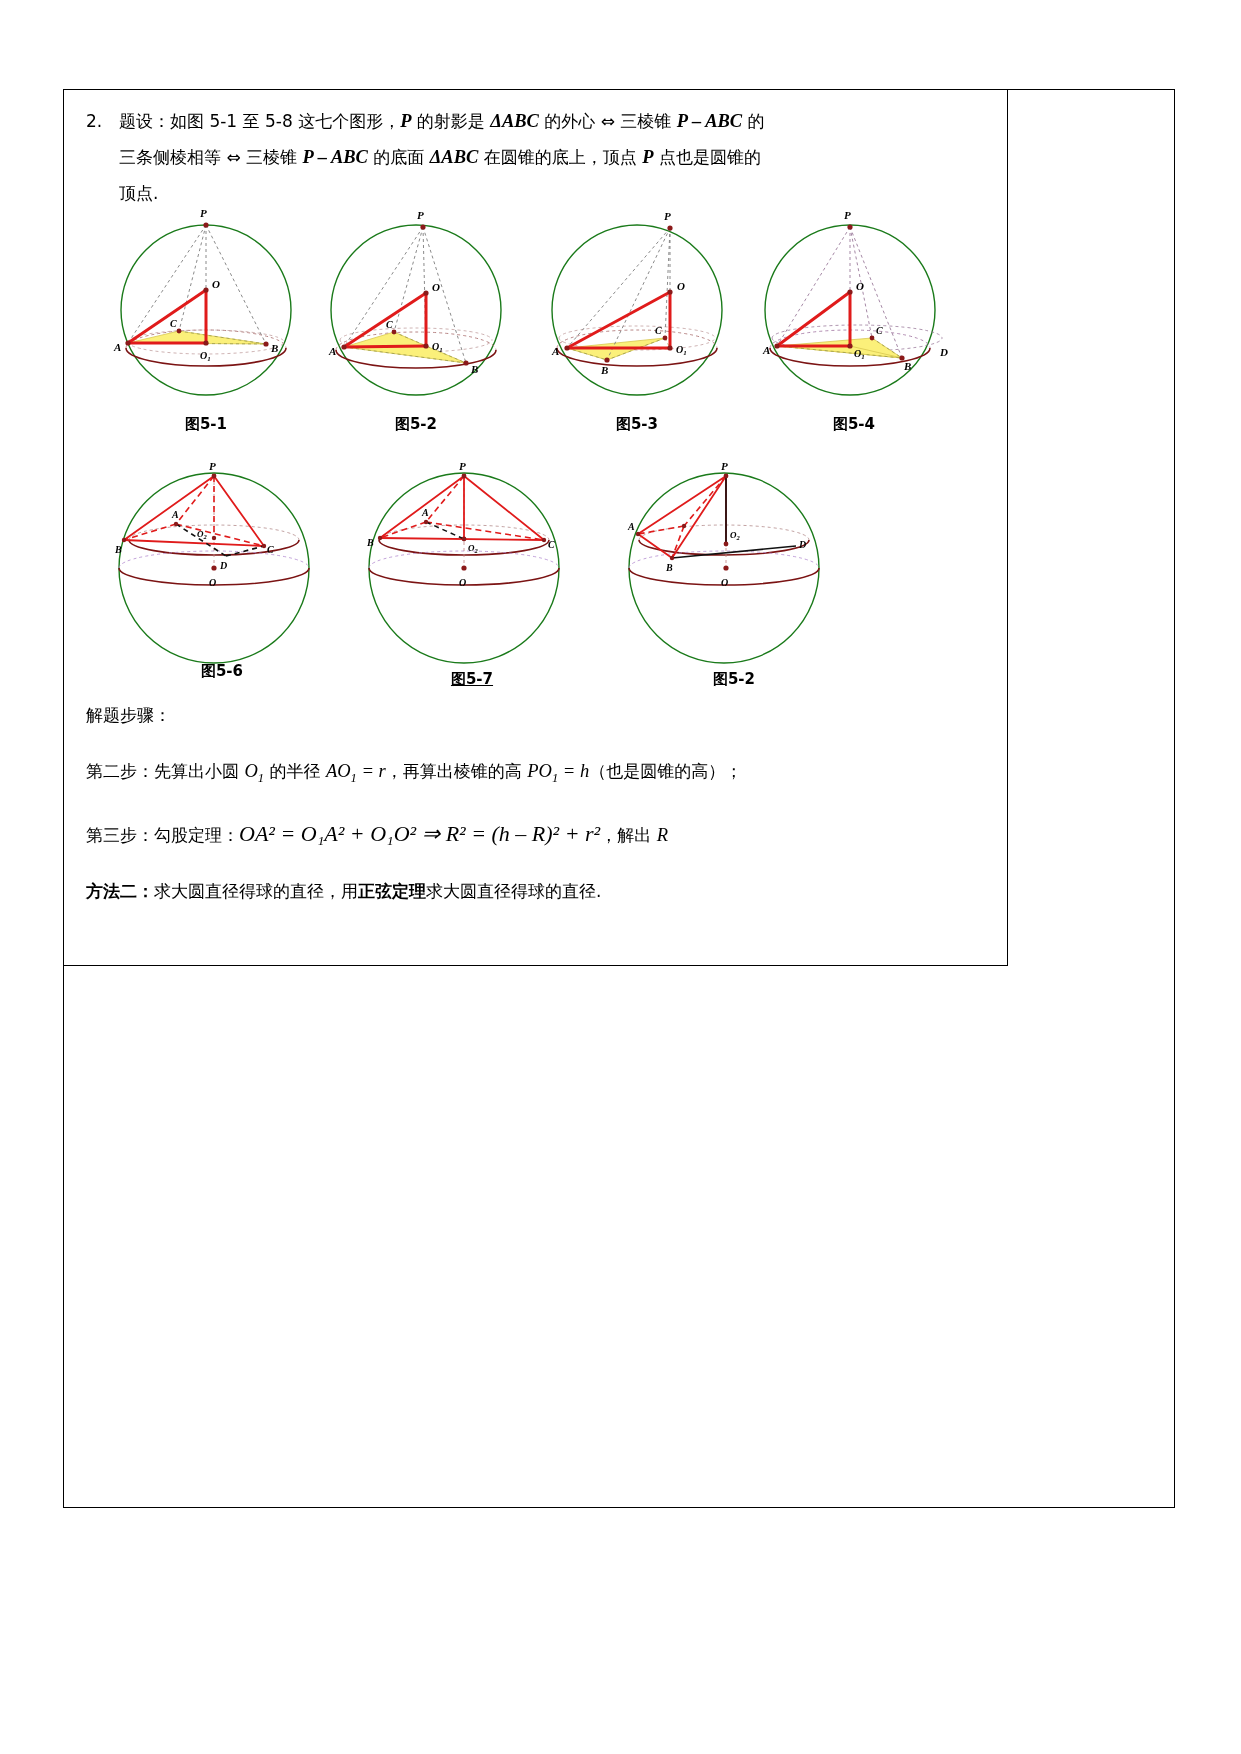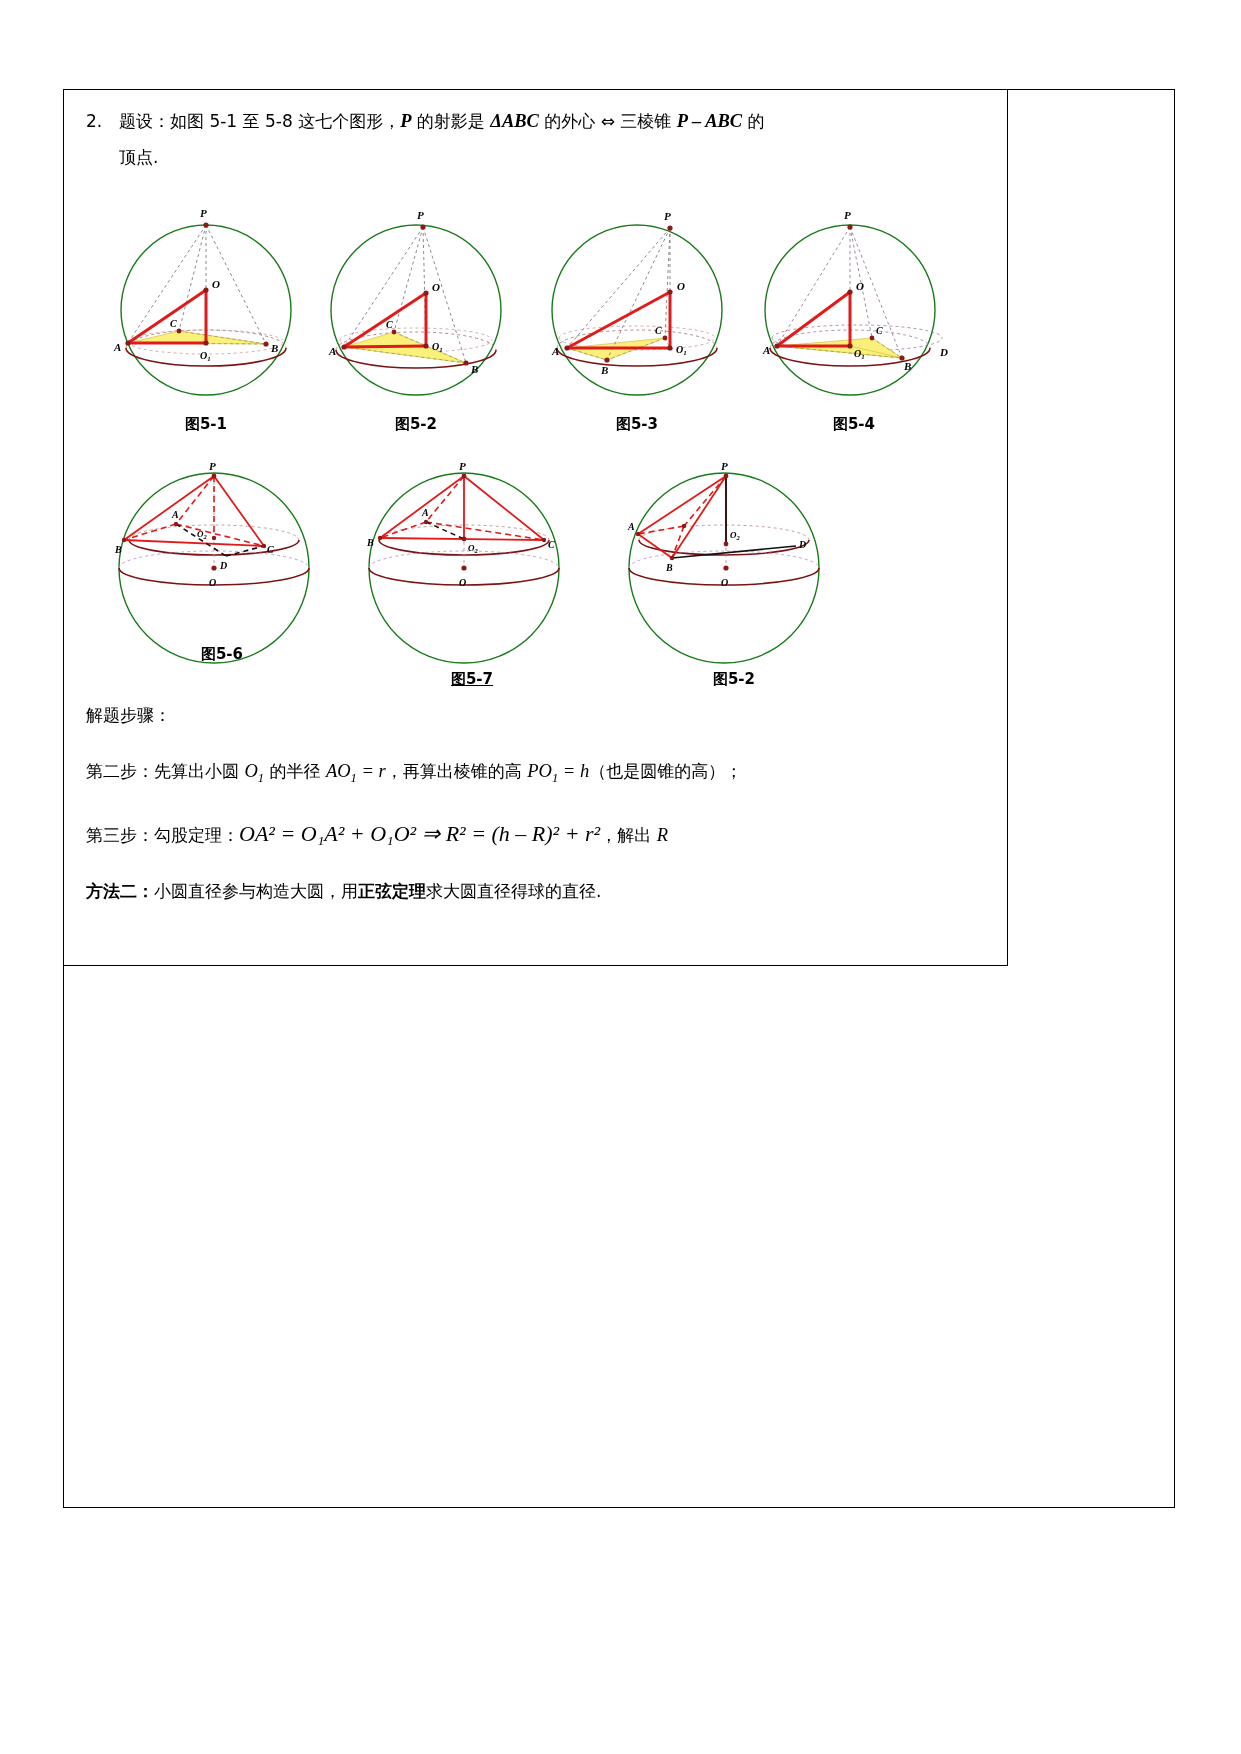--- a/index.html
+++ b/index.html
@@ -67,20 +67,23 @@
 
   <div class="content-box">
 
     <div class="intro">
       <span class="num cn">2.</span>
       <div class="body">
         <div>
           <span class="cn">题设：如图 5-1 至 5-8 这七个图形，</span><span class="mb">P</span><span class="cn"> 的射影是 </span><span class="mb">ΔABC</span><span class="cn"> 的外心 ⇔ 三棱锥 </span><span class="mb">P – ABC</span><span class="cn"> 的</span>
         </div>
         <div>
+          <span class="cn">三条侧棱相等 ⇔ 三棱锥 </span><span class="mb">P – ABC</span><span class="cn"> 的底面 </span><span class="mb">ΔABC</span><span class="cn"> 在圆锥的底上，顶点 </span><span class="mb">P</span><span class="cn"> 点也是圆锥的</span>
+        </div>
+        <div>
           <span class="cn">顶点.</span>
         </div>
       </div>
     </div>
 
     <div class="fig" style="left:42px; top:108px;">
       <svg width="200" height="215" viewBox="0 0 200 215">
 
         <circle cx="100" cy="112" r="85" fill="none" stroke="#1a7a1a" stroke-width="1.4"></circle>
 
@@ -295,21 +298,21 @@
         </g>
         <text x="95" y="12" font-family="Liberation Serif, serif" font-style="italic" font-weight="bold" font-size="11">P</text>
         <text x="58" y="60" font-family="Liberation Serif, serif" font-style="italic" font-weight="bold" font-size="10">A</text>
         <text x="1" y="95" font-family="Liberation Serif, serif" font-style="italic" font-weight="bold" font-size="10">B</text>
         <text x="153" y="95" font-family="Liberation Serif, serif" font-style="italic" font-weight="bold" font-size="10">C</text>
         <text x="106" y="111" font-family="Liberation Serif, serif" font-style="italic" font-weight="bold" font-size="10">D</text>
         <text x="83" y="79" font-family="Liberation Serif, serif" font-style="italic" font-weight="bold" font-size="9">O<tspan font-size="6.5" dy="2">2</tspan></text>
         <text x="95" y="128" font-family="Liberation Serif, serif" font-style="italic" font-weight="bold" font-size="10">O</text>
       </svg>
     </div>
-    <div class="cap" style="left:98px; top:555px;">图5-6</div>
+    <div class="cap" style="left:98px; top:572px;">图5-6</div>
 
     <div class="fig" style="left:300px; top:368px;">
       <svg width="200" height="215" viewBox="0 0 200 215">
         <circle cx="100" cy="110" r="95" fill="none" stroke="#1a7a1a" stroke-width="1.4"></circle>
         <path d="M 15 82 A 85 15 0 0 0 185 82" fill="none" stroke="#7b1313" stroke-width="1.6"></path>
         <path d="M 15 82 A 85 15 0 0 1 185 82" fill="none" stroke="#b38a8a" stroke-width="0.8" stroke-dasharray="3,3"></path>
         <path d="M 5 110 A 95 17 0 0 0 195 110" fill="none" stroke="#7b1313" stroke-width="1.6"></path>
         <path d="M 5 110 A 95 17 0 0 1 195 110" fill="none" stroke="#b38acf" stroke-width="0.8" stroke-dasharray="3,3"></path>
         <line x1="100" y1="18" x2="100" y2="110" stroke="#c08080" stroke-width="0.8" stroke-dasharray="3,3"></line>
         <g stroke="#e01b1b" stroke-width="1.8" fill="none" stroke-linecap="round">
@@ -392,20 +395,20 @@
 
       <div class="stepline" style="margin-top:26px;">
         <span class="cn">第二步：先算出小圆 </span><span class="mi"><span>O</span><sub>1</sub></span><span class="cn"> 的半径 </span><span class="mi"><span>AO</span><sub>1</sub><span> = r</span></span><span class="cn">，再算出棱锥的高 </span><span class="mi"><span>PO</span><sub>1</sub><span> = h</span></span><span class="cn">（也是圆锥的高）；</span>
       </div>
 
       <div class="stepline" style="margin-top:26px;">
         <span class="cn">第三步：勾股定理：</span><span class="mi" style="font-size:22px;">OA² = O₁A² + O₁O²  ⇒  R² = (h – R)² + r²</span><span class="cn">，解出 </span><span class="mi">R</span>
       </div>
 
       <div class="stepline" style="margin-top:26px;">
-        <span class="bold-cn">方法二：</span><span class="cn">小圆直径参与构造大圆，用</span><span class="bold-cn">正弦定理</span><span class="cn">求大圆直径得球的直径.</span>
+        <span class="bold-cn">方法二：</span><span class="cn">求大圆直径得球的直径，用</span><span class="bold-cn">正弦定理</span><span class="cn">求大圆直径得球的直径.</span>
       </div>
 
     </div>
 
   </div>
 
 </div>
 
 </body></html>

